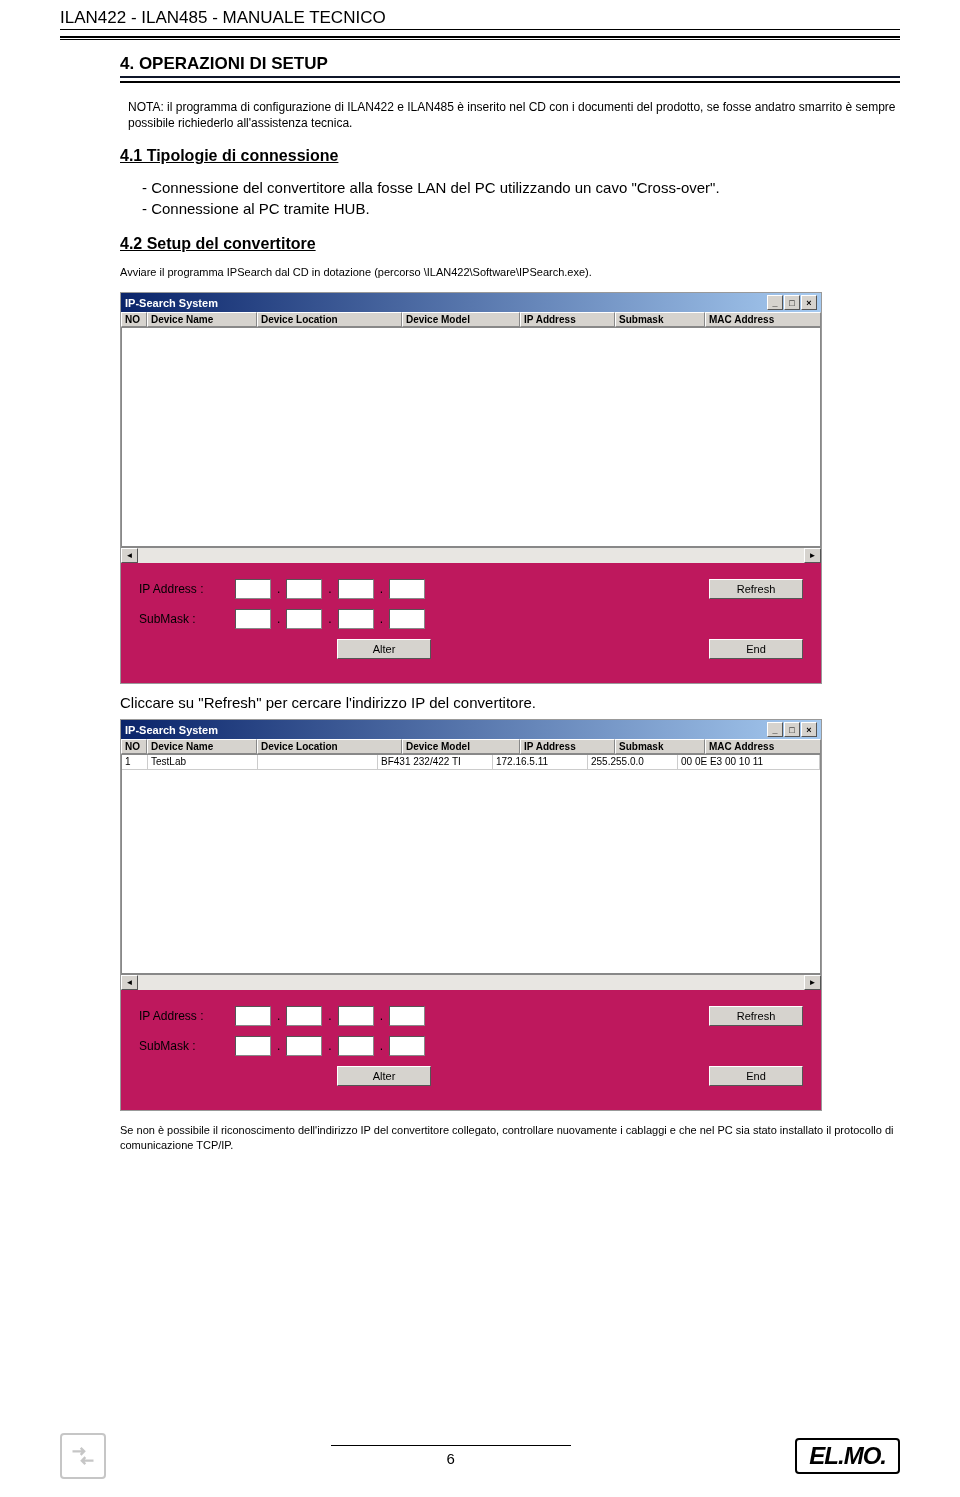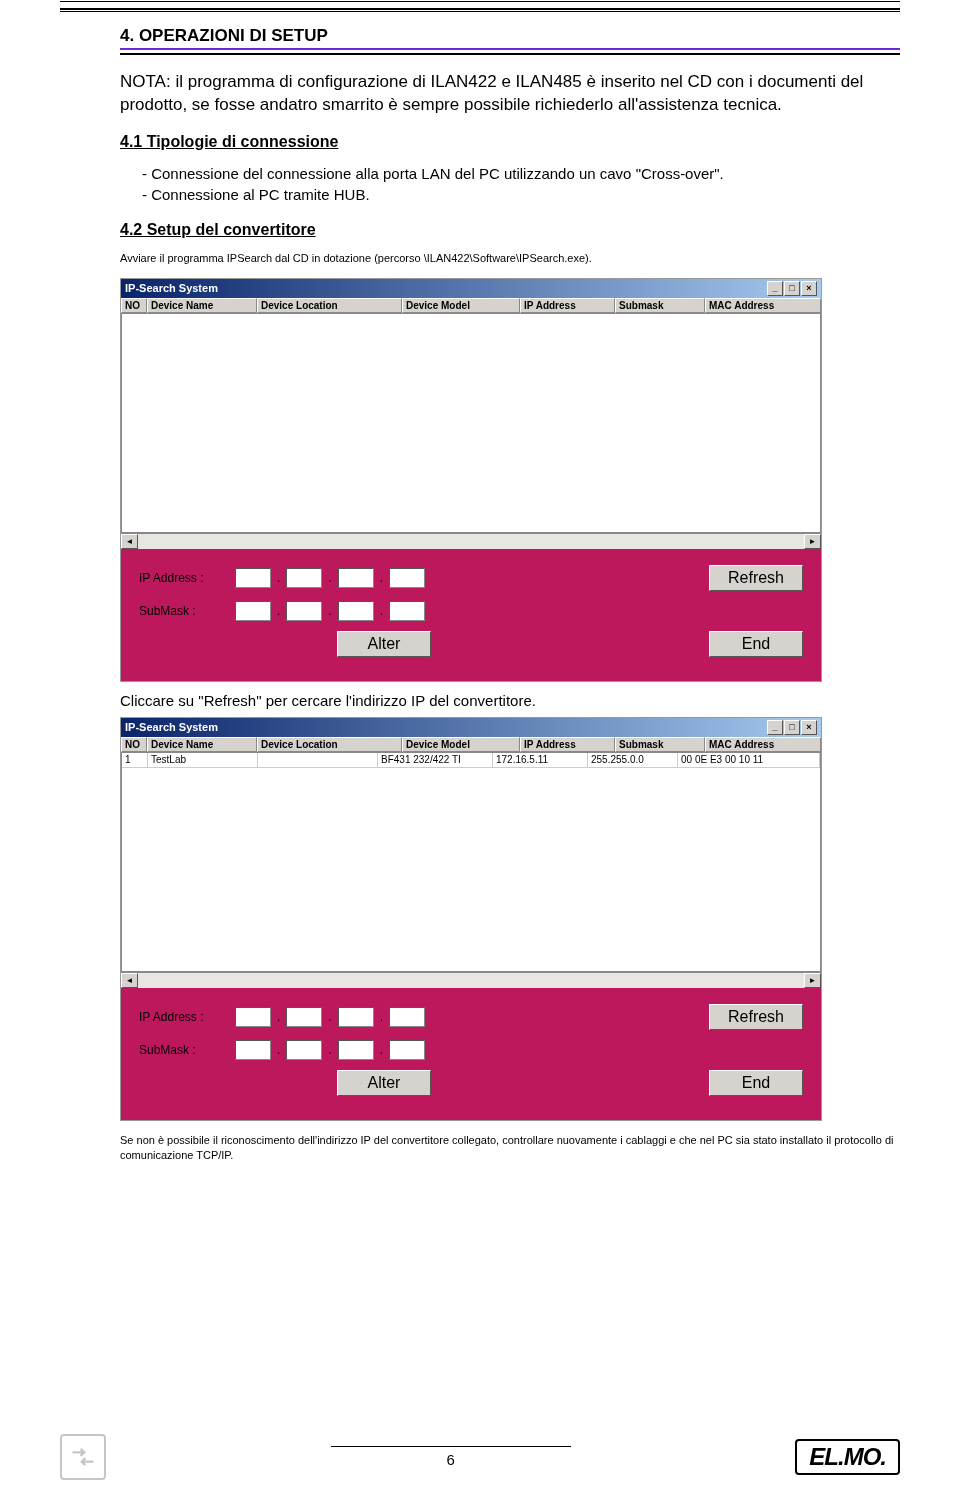--- a/index.html
+++ b/index.html
@@ -1,23 +1,23 @@
 <!DOCTYPE html>
 <html><head>
 <meta charset="utf-8">
 <style>
   body{margin:0;background:#fff;font-family:Arial,Helvetica,sans-serif;color:#000;font-size:13px}
   .page{width:960px;margin:0 auto;position:relative;min-height:1497px;box-sizing:border-box;padding:0 60px 40px 60px}
   .running-head{font-size:17px;font-weight:400;padding-top:8px}
   .hr{border:none;border-top:1px solid #000;margin:1px 0}
   .hr.thick{border-top:2px solid #000}
   .section-wrap{margin-left:60px;margin-top:14px}
-  .section-title{font-size:17px;font-weight:bold;border-bottom:2px solid #6d28d9;display:block;padding-bottom:2px;margin-bottom:2px}
+  .section-title{font-size:17px;font-weight:bold;border-bottom:2px solid #0f172a;display:block;padding-bottom:2px;margin-bottom:2px}
   .section-title-line{border-bottom:2px solid #000;height:1px;margin-bottom:16px}
-  .nota{font-size:17px;margin-left:0;margin-bottom:16px;line-height:1.35}
+  .nota{font-size:12px;margin-left:8px;margin-bottom:16px;line-height:1.35}
   .sub-title{font-size:16px;font-weight:bold;text-decoration:underline;margin-bottom:12px}
   .indent{margin-left:22px;font-size:15px;margin-bottom:16px;line-height:1.4}
   .body-text{font-size:11px;margin-bottom:12px;line-height:1.35}
   .caption{font-size:15px;margin-top:10px;margin-bottom:8px}
   .win{border:1px solid #999;background:#be185d;width:700px;margin:8px 0 6px 0;font-family:Tahoma,Arial,sans-serif;font-size:11px}
   .titlebar{background:linear-gradient(to right,#0a246a,#a6caf0);color:#fff;font-weight:bold;font-size:11px;padding:2px 4px;display:flex;align-items:center;justify-content:space-between}
   .titlebar .tb-btns{display:flex;gap:1px}
   .tb-btn{width:14px;height:13px;background:#d6d3ce;border:1px solid #fff;border-right-color:#555;border-bottom-color:#555;display:flex;align-items:center;justify-content:center;font-size:9px;color:#000;font-weight:bold;font-family:Arial}
   .grid-head{display:flex;background:#d6d3ce;border-bottom:1px solid #888}
   .gh{border:1px solid #fff;border-right-color:#888;border-bottom-color:#888;font-size:10px;font-weight:bold;padding:1px 3px;box-sizing:border-box;white-space:nowrap;overflow:hidden}
@@ -40,48 +40,49 @@
   .cell.mac{flex:1}
   .hscroll{height:15px;background:#d6d3ce;display:flex;align-items:stretch;border-top:1px solid #888}
   .sbtn{width:15px;background:#d6d3ce;border:1px solid #fff;border-right-color:#555;border-bottom-color:#555;display:flex;align-items:center;justify-content:center;font-size:8px}
   .track{flex:1;background:#e8e6e2}
   .lower{padding:16px 18px 14px 18px}
   .form-row{display:flex;align-items:center;margin-bottom:10px}
   .lbl{width:90px;text-align:left;font-size:12px;padding-right:6px}
   .ipgroup{display:flex;align-items:center;gap:0}
   .ipbox{width:34px;height:18px;background:#fff;border:1px solid #888;border-top-color:#555;border-left-color:#555}
   .dot{padding:0 6px;font-size:12px}
-  .btn{background:#d6d3ce;border:1px solid #fff;border-right-color:#555;border-bottom-color:#555;font-size:16px;padding:3px 0;text-align:center;cursor:default}
+  .btn{background:#d6d3ce;border:1px solid #fff;border-right-color:#555;border-bottom-color:#555;font-size:11px;padding:3px 0;text-align:center;cursor:default}
   .btn.wide{width:92px}
   .btn.alter{width:92px;margin-left:198px}
   .right-col{margin-left:auto}
   .footer{position:absolute;bottom:18px;left:60px;right:60px;display:flex;align-items:center;justify-content:space-between}
   .ficon{width:42px;height:42px;border:2px solid #999;border-radius:4px;display:flex;align-items:center;justify-content:center;color:#999;opacity:.55}
   .ficon svg{width:28px;height:28px}
   .pgnum{font-size:15px;text-align:center;flex:1}
   .pgline{border-top:1px solid #000;width:240px;margin:0 auto 4px auto}
   .logo{font-family:Arial Black,Arial,sans-serif;font-weight:900;font-style:italic;font-size:24px;border:2px solid #000;border-radius:4px;padding:2px 12px;letter-spacing:-1px}
 </style>
 </head>
 <body>
 
 <div class="page">
+  <div class="running-head">ILAN422  -  ILAN485  -   MANUALE TECNICO</div>
   <hr class="hr">
   <hr class="hr thick" style="margin-top:6px">
   <hr class="hr" style="margin-top:1px">
 
   <div class="section-wrap">
     <span class="section-title">4. OPERAZIONI DI SETUP</span>
     <div class="section-title-line"></div>
 
     <div class="nota">NOTA: il programma di configurazione di ILAN422 e ILAN485 è inserito nel CD con i documenti del prodotto, se fosse andatro smarrito è sempre possibile richiederlo all'assistenza tecnica.</div>
 
     <div class="sub-title">4.1 Tipologie di connessione</div>
     <div class="indent">
-      <div>-  Connessione del connessione alla porta LAN del PC utilizzando un cavo "Cross-over".</div>
+      <div>-  Connessione del convertitore alla fosse LAN del PC utilizzando un cavo "Cross-over".</div>
       <div>-  Connessione  al PC tramite HUB.</div>
     </div>
 
     <div class="sub-title">4.2 Setup del convertitore</div>
     <div class="body-text">Avviare il programma IPSearch dal CD in dotazione (percorso \ILAN422\Software\IPSearch.exe).</div>
 
     <div class="win">
       <div class="titlebar">
         <span>IP-Search System</span>
         <div class="tb-btns">

